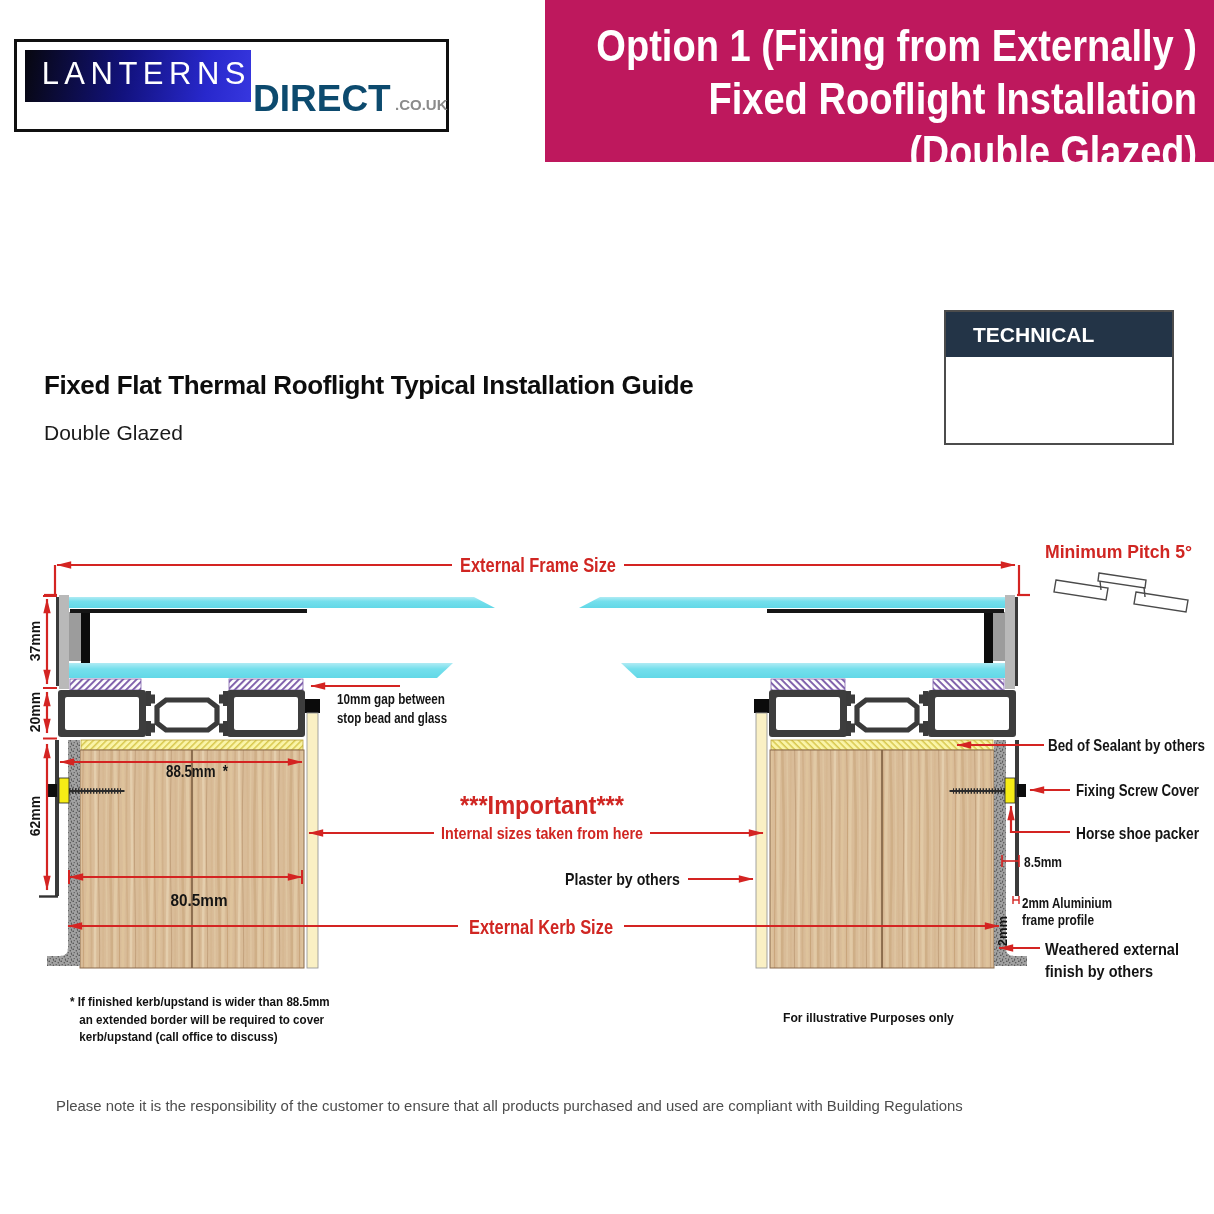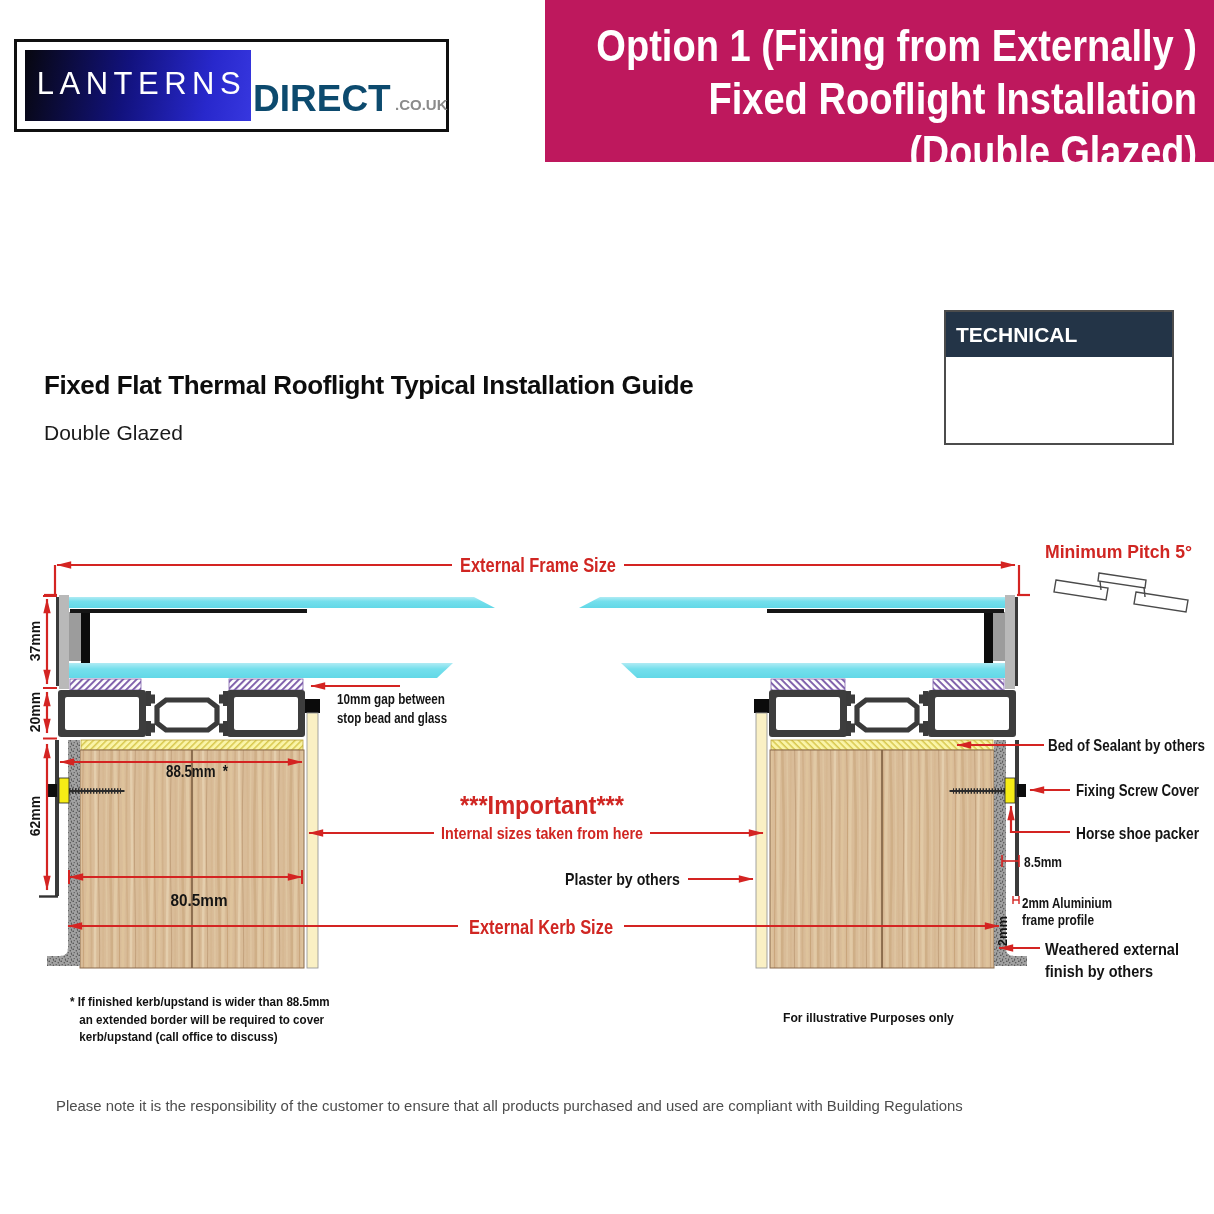--- a/index.html
+++ b/index.html
@@ -2,35 +2,35 @@
 <html><head><meta charset="utf-8">
 <style>
 html,body{margin:0;padding:0;width:1214px;height:1214px;background:#fff;
  font-family:"Liberation Sans",sans-serif;position:relative;overflow:hidden}
 .abs{position:absolute}
 .b{font-weight:bold}
 </style></head>
 <body>
 
 <div class="abs" style="left:14px;top:39px;width:429px;height:87px;border:3px solid #101010;background:#fff">
-  <div class="abs" style="left:8px;top:8px;width:226px;height:71px;background:linear-gradient(100deg,#07070f 0%,#12127e 45%,#2828cc 80%,#3737df 100%);display:flex;align-items:center;justify-content:center">
+  <div class="abs" style="left:8px;top:8px;width:226px;height:52px;background:linear-gradient(100deg,#07070f 0%,#12127e 45%,#2828cc 80%,#3737df 100%);display:flex;align-items:center;justify-content:flex-end">
     <span style="color:#fff;font-size:31px;letter-spacing:5.5px;font-weight:400;margin-left:7px;margin-top:-4px">LANTERNS</span>
   </div>
   <span class="abs b" style="left:236px;top:36px;font-size:37px;color:#0c4a6e;letter-spacing:0px">DIRECT</span>
   <span class="abs b" style="left:378px;top:54px;font-size:15px;color:#8b8b8b;letter-spacing:0px">.CO.UK</span>
 </div>
 
 <div class="abs" style="left:545px;top:0;width:669px;height:162px;background:#be185d;color:#fff;font-weight:bold">
   <div class="abs" style="right:17px;top:19px;width:900px;text-align:right;font-size:45px;line-height:53px;transform:scaleX(0.846);transform-origin:100% 0;">Option 1 (Fixing from Externally )</div>
   <div class="abs" style="right:17px;top:72px;width:900px;text-align:right;font-size:45px;line-height:53px;transform:scaleX(0.846);transform-origin:100% 0;">Fixed Rooflight Installation</div>
   <div class="abs" style="right:17px;top:125px;width:900px;text-align:right;font-size:45px;line-height:53px;transform:scaleX(0.840);transform-origin:100% 0;">(Double Glazed)</div>
 </div>
 
 <div class="abs" style="left:944px;top:310px;width:226px;height:131px;border:2px solid #4c4c4c;background:#fff">
-  <div class="abs" style="left:0;top:0;width:100%;height:45px;background:#233447;color:#fff;font-weight:bold;font-size:21px;line-height:45px;padding-left:10px;box-sizing:border-box">TECHNICAL</div>
+  <div class="abs" style="left:0;top:0;width:100%;height:45px;background:#233447;color:#fff;font-weight:bold;font-size:21px;line-height:45px;padding-left:27px;box-sizing:border-box">TECHNICAL</div>
 </div>
 
 <div class="abs b" style="left:44px;top:370px;font-size:26px;color:#0d0d0d;letter-spacing:-0.4px">Fixed Flat Thermal Rooflight Typical Installation Guide</div>
 <div class="abs" style="left:44px;top:421px;font-size:21px;color:#1a1a1a">Double Glazed</div>
 
 <div class="abs b" style="left:70px;top:994px;font-size:12.5px;line-height:17.5px;color:#111;transform:scaleX(0.93);transform-origin:0 0">* <span style="font-weight:bold">If finished kerb/upstand is wider than 88.5mm</span><br><span style="margin-left:10px">an extended border will be required to cover</span><br><span style="margin-left:10px">kerb/upstand (call office to discuss)</span></div>
 <div class="abs b" style="left:783px;top:1010px;font-size:13.5px;color:#111;transform:scaleX(0.9);transform-origin:0 0">For illustrative Purposes only</div>
 <div class="abs" style="left:56px;top:1097px;font-size:15.5px;color:#4d4d4d;transform:scaleX(0.962);transform-origin:0 0">Please note it is the responsibility of the customer to ensure that all products purchased and used are compliant with Building Regulations</div>
 
 <svg class="abs" style="left:0;top:0" width="1214" height="1214" viewBox="0 0 1214 1214" font-family="&quot;Liberation Sans&quot;,sans-serif">

